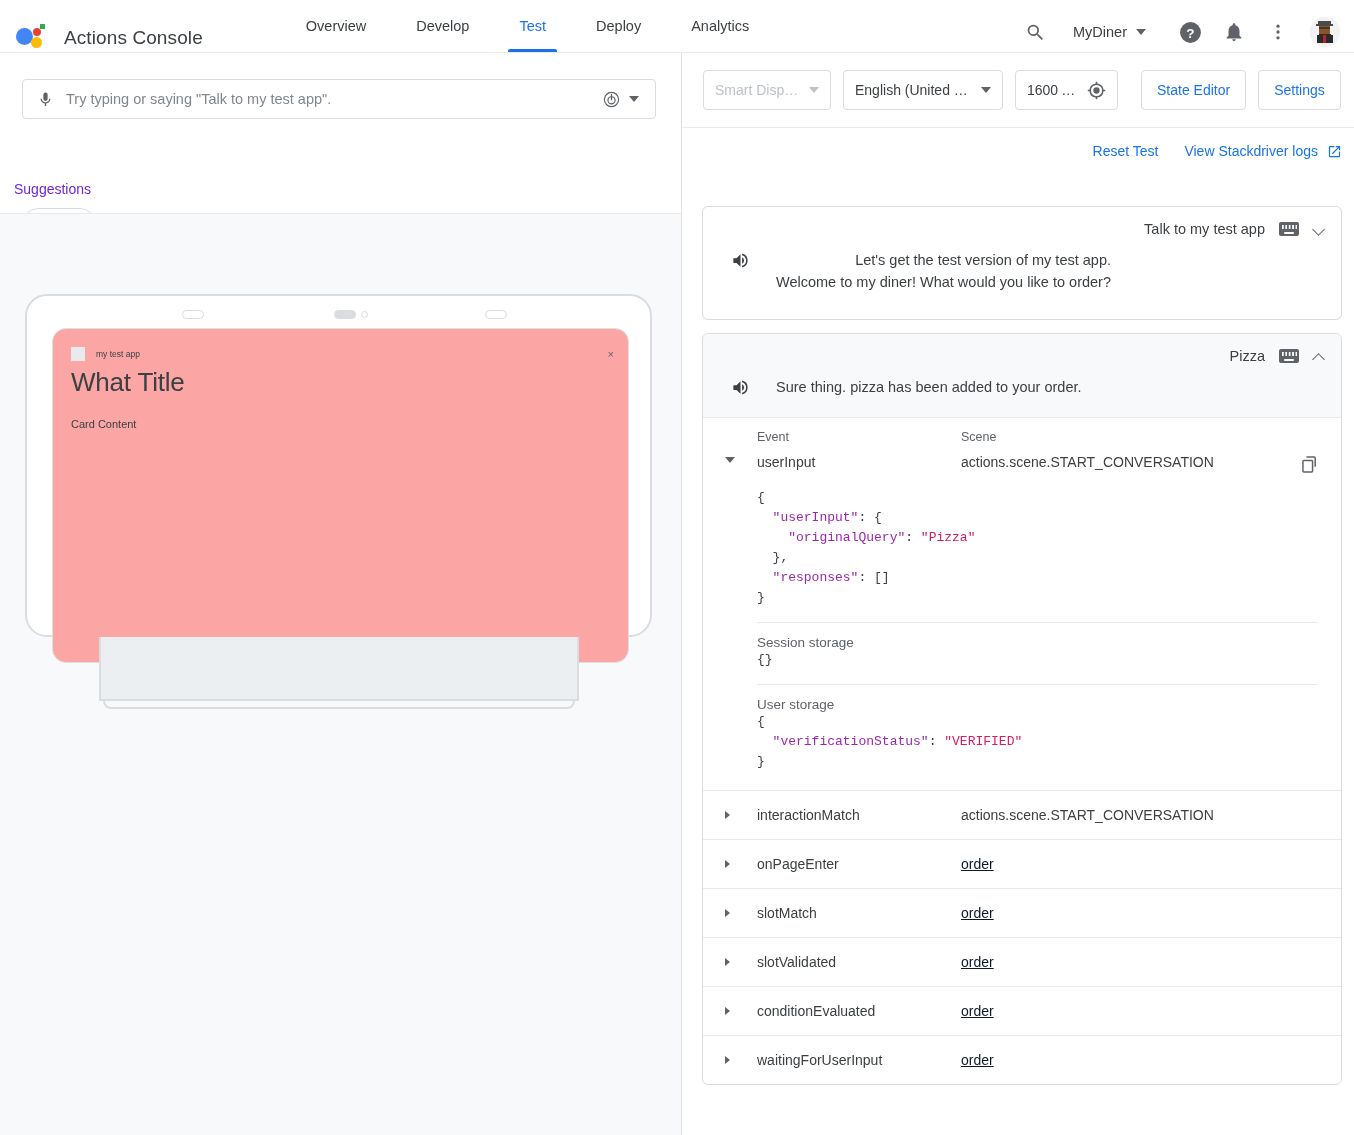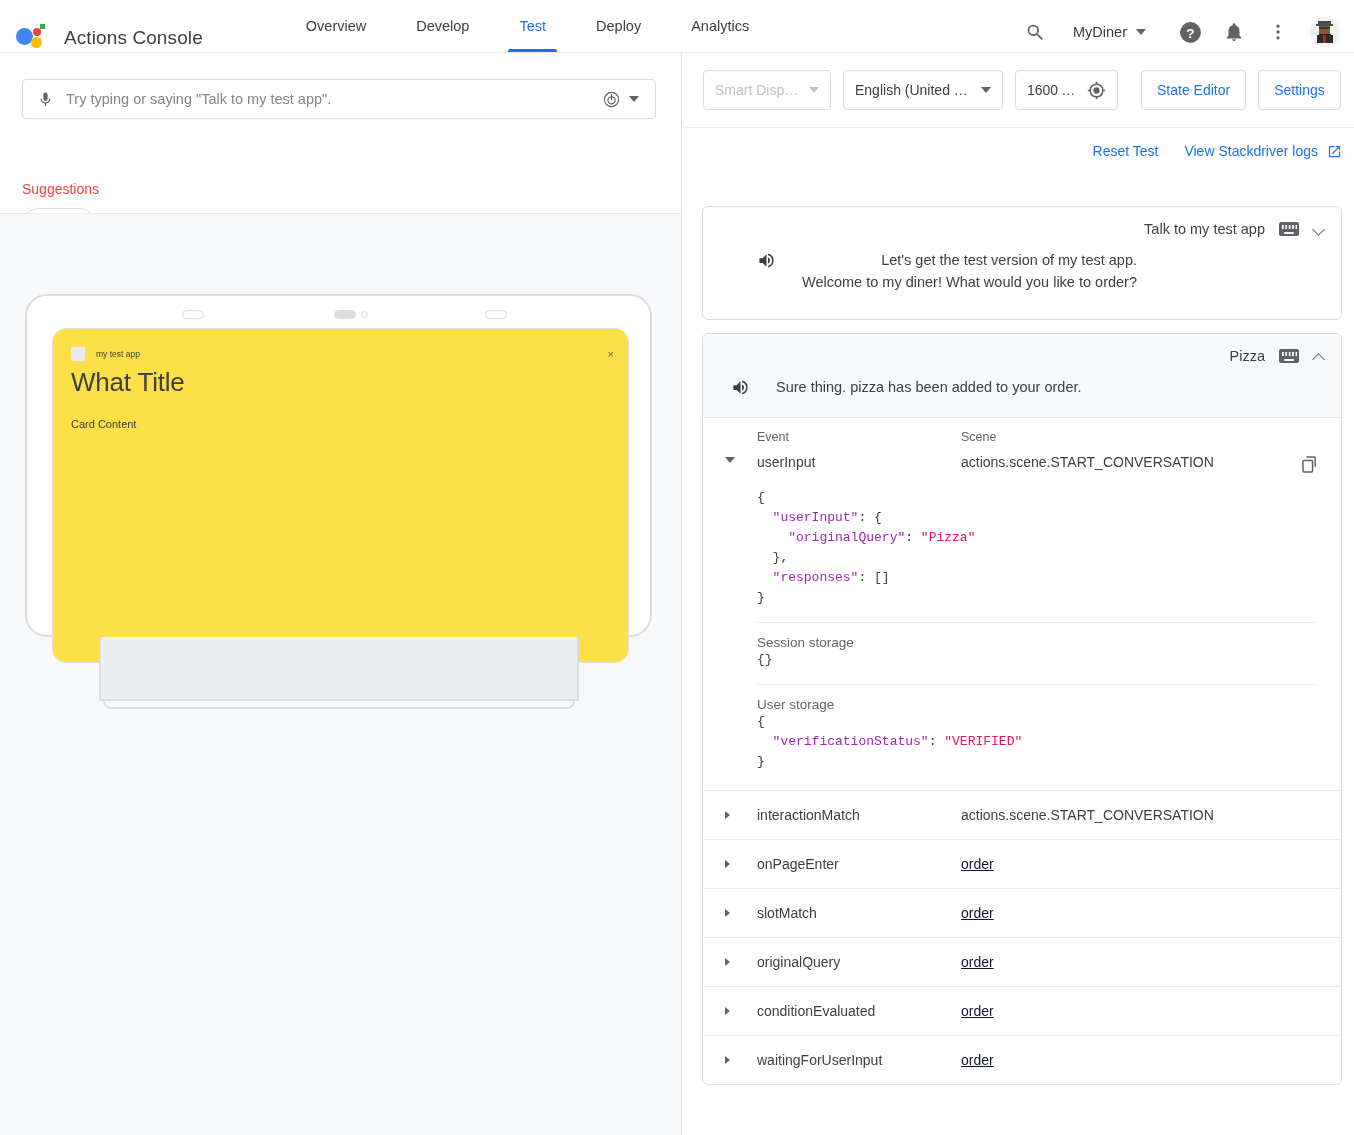--- a/index.html
+++ b/index.html
@@ -87,22 +87,22 @@
     display: flex; align-items: center;
     background: #fff;
   }
   .mic-ic { margin-left: 14px; display:flex; }
   .sim-placeholder {
     margin-left: 12px; font-size: 14.5px; color: #80868b; flex: 1;
   }
   .surface-ic { display:flex; margin-right: 8px; }
   .sim-caret { margin-right: 16px; }
   .suggest-label {
-    position: absolute; left: 22px; top: 128px;
-    font-size: 14px; color: #ef4444;
+    position: absolute; left: 14px; top: 128px;
+    font-size: 14px; color: #6d28d9;
   }
   .chip {
     position: absolute; left: 22px; top: 155px;
     height: 32px; padding: 0 16px;
     border: 1px solid #dadce0; border-radius: 16px;
     display: flex; align-items: center;
     font-size: 14px; color: #3c4043;
     background: #fff; cursor: pointer;
   }
   .device-area {
@@ -123,21 +123,21 @@
     background: #fff;
   }
   .dev-dot-l { position:absolute; left:155px; top:14px; width:22px; height:9px; border-radius:5px; border:1.5px solid #dadce0;}
   .dev-dot-c { position:absolute; left:307px; top:14px; width:22px; height:9px; border-radius:5px; border:1.5px solid #dadce0; background:#dadce0;}
   .dev-dot-c2 { position:absolute; left:334px; top:15px; width:7px; height:7px; border-radius:50%; border:1.5px solid #dadce0;}
   .dev-dot-r { position:absolute; left:458px; top:14px; width:22px; height:9px; border-radius:5px; border:1.5px solid #dadce0;}
   .dev-screen {
     position: absolute; left: 25px; top: 32px;
     width: 577px; height: 335px;
     border: 1.5px solid #e0e0e0; border-radius: 14px;
-    background: #fde047;
+    background: #fca5a5;
     overflow: hidden;
   }
   .card-appbar {
     position: absolute; left: 18px; top: 18px; right: 14px;
     display: flex; align-items: center;
   }
   .card-logo { width: 14px; height: 14px; background: #e8eaed; }
   .card-appname { margin-left: 11px; font-size: 8.5px; color: #3c4043; }
   .card-close { margin-left: auto; font-size: 11px; color: #5f6368; cursor: pointer; }
   .card-title {
@@ -197,21 +197,21 @@
     font-size: 14px; color: #1a73e8; font-weight: 500; cursor: pointer;
     display: flex; align-items: center; gap: 9px;
   }
 
   .conv-card {
     position: absolute; left: 19px;
     width: 640px;
     border: 1px solid #dadce0; border-radius: 6px;
     background: #fff;
   }
-  #card-intro { top: 153px; height: 114px; padding-left: 26px; }
+  #card-intro { top: 153px; height: 114px; }
   #card-pizza { top: 280px; }
 
   .turn-head {
     display: flex; align-items: center; justify-content: flex-end;
     padding: 14px 16px 0 16px;
     gap: 14px;
   }
   .turn-query { font-size: 14.5px; color: #3c4043; }
   .kb-ic {
     width: 20px; height: 14px; border-radius: 2px;
@@ -528,21 +528,21 @@
             <div class="col-arrow" style="display: flex;">
               <span class="tri"></span>
             </div>
             <div class="col-event">slotMatch</div>
             <div class="col-scene"><span class="order-link">order</span></div>
           </div>
           <div class="evt-row">
             <div class="col-arrow" style="display: flex;">
               <span class="tri"></span>
             </div>
-            <div class="col-event">originalQuery</div>
+            <div class="col-event">slotValidated</div>
             <div class="col-scene"><span class="order-link">order</span></div>
           </div>
           <div class="evt-row">
             <div class="col-arrow" style="display: flex;">
               <span class="tri"></span>
             </div>
             <div class="col-event">conditionEvaluated</div>
             <div class="col-scene"><span class="order-link">order</span></div>
           </div>
           <div class="evt-row">

